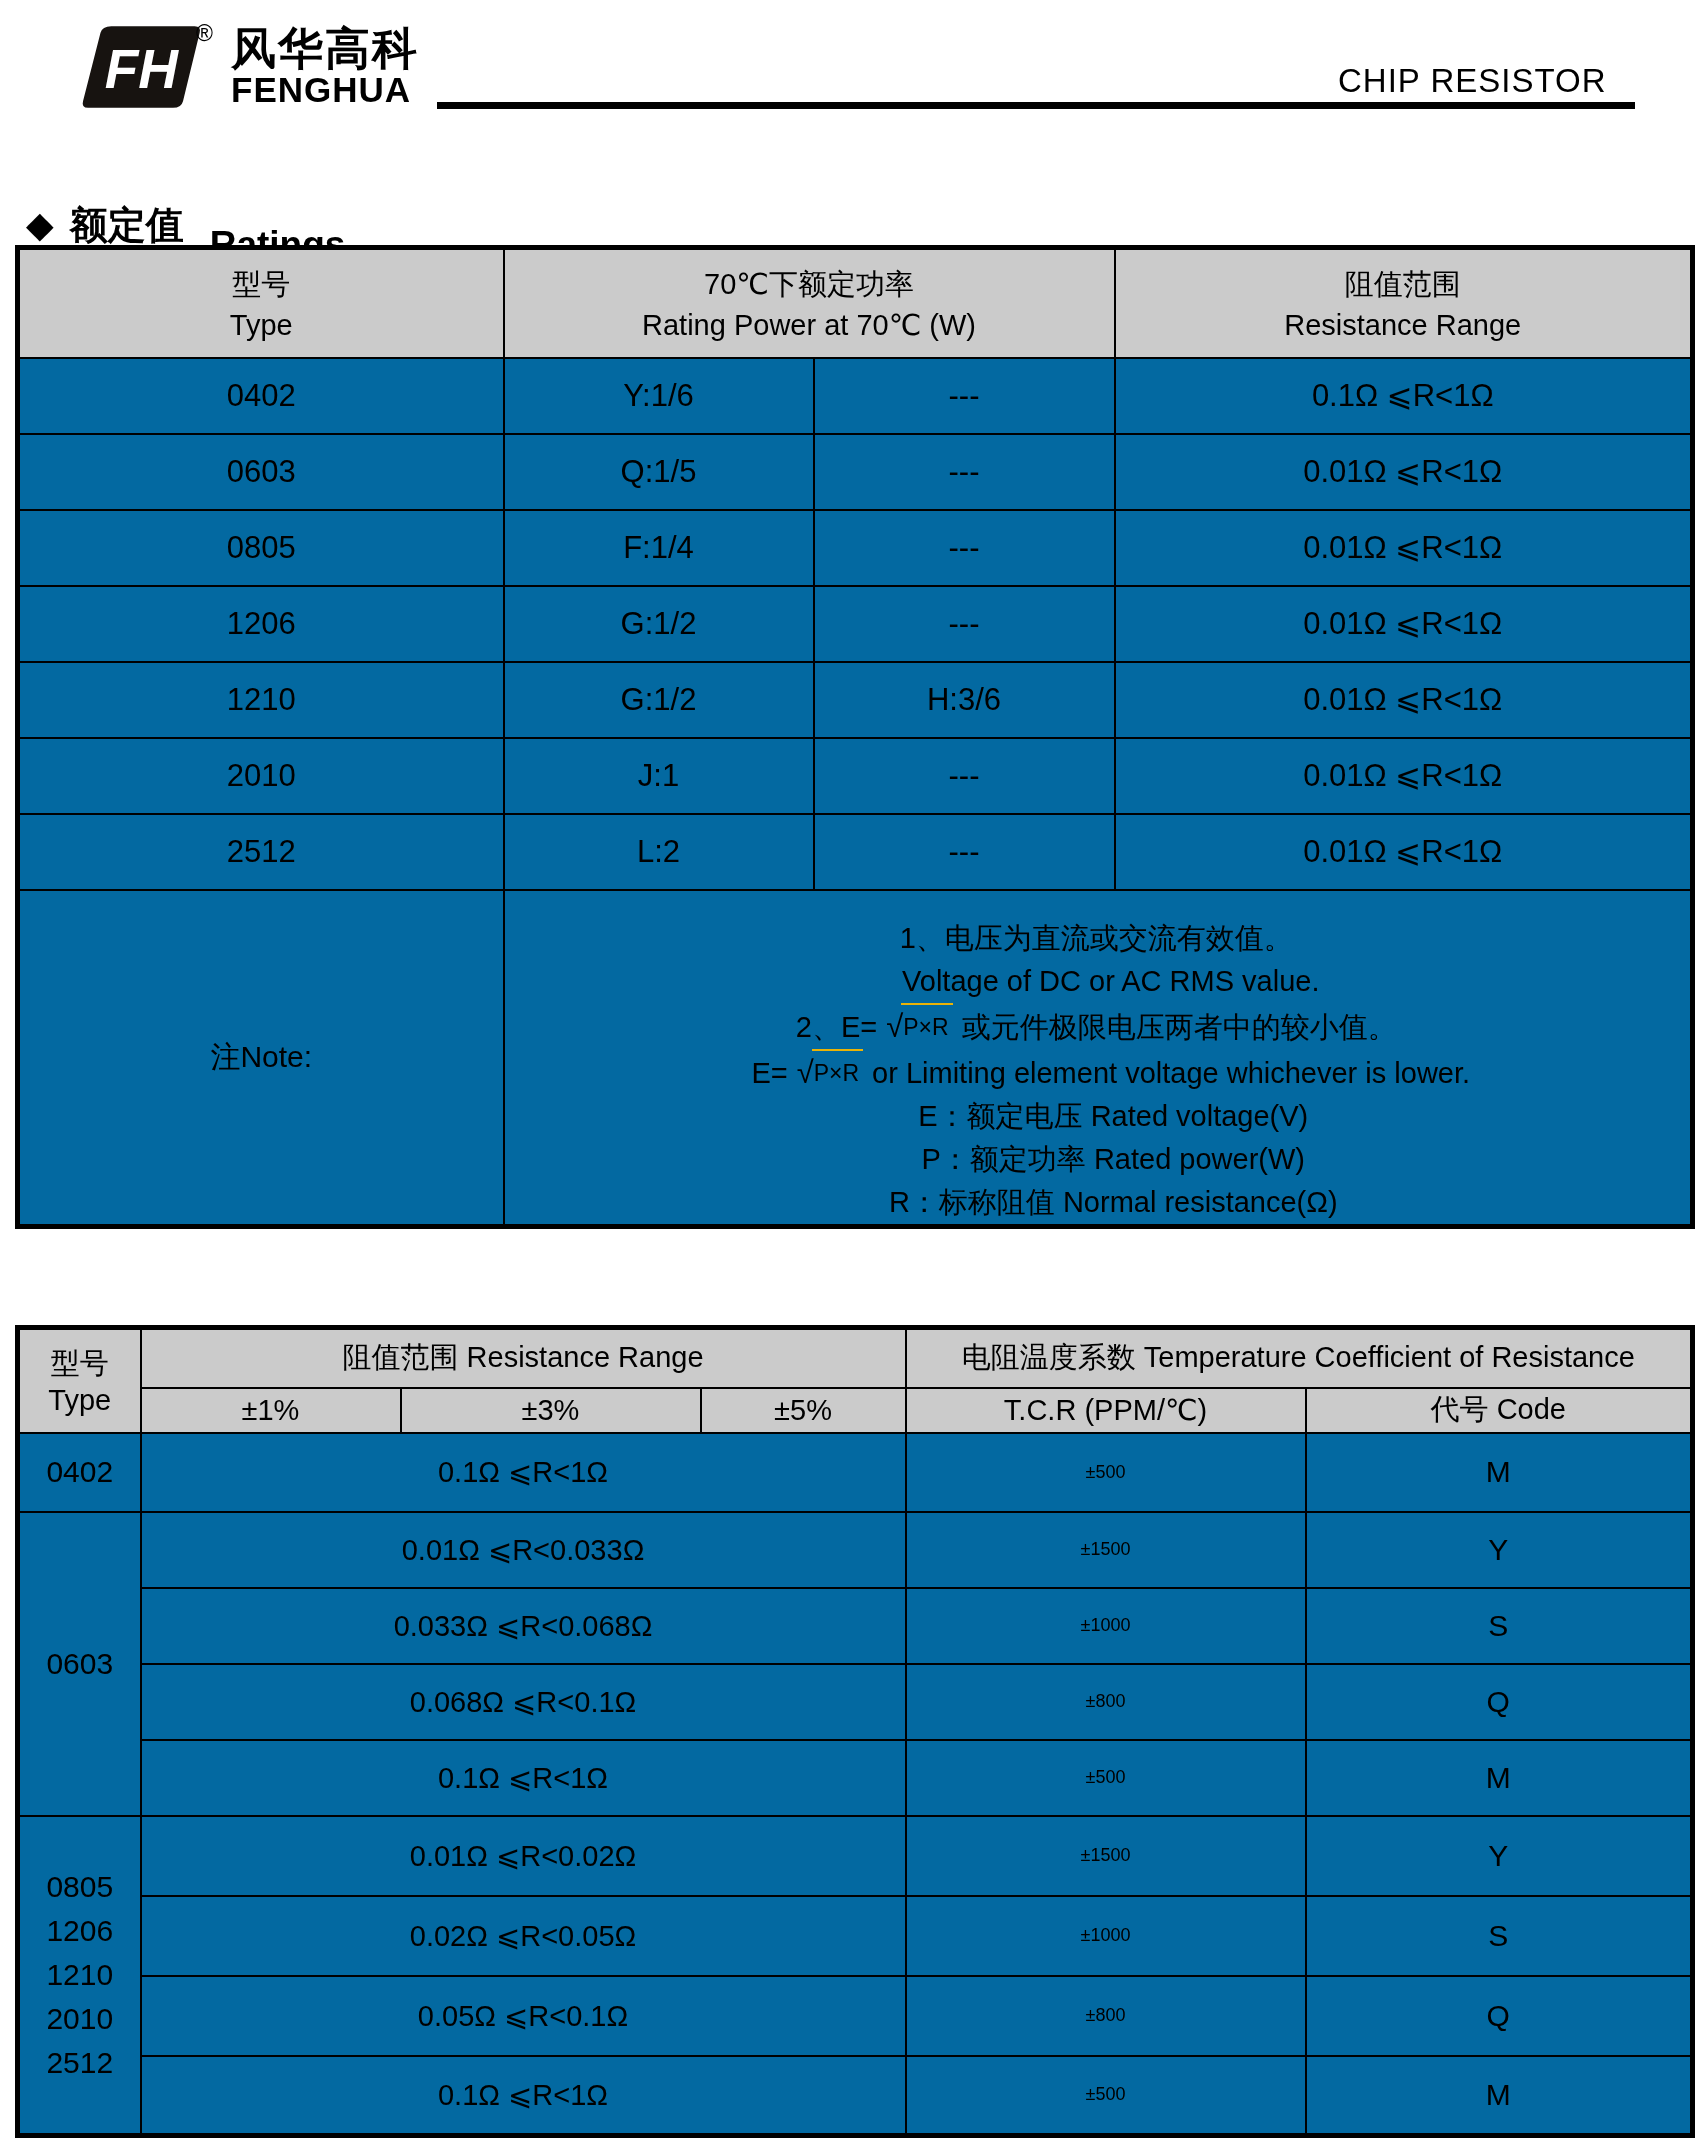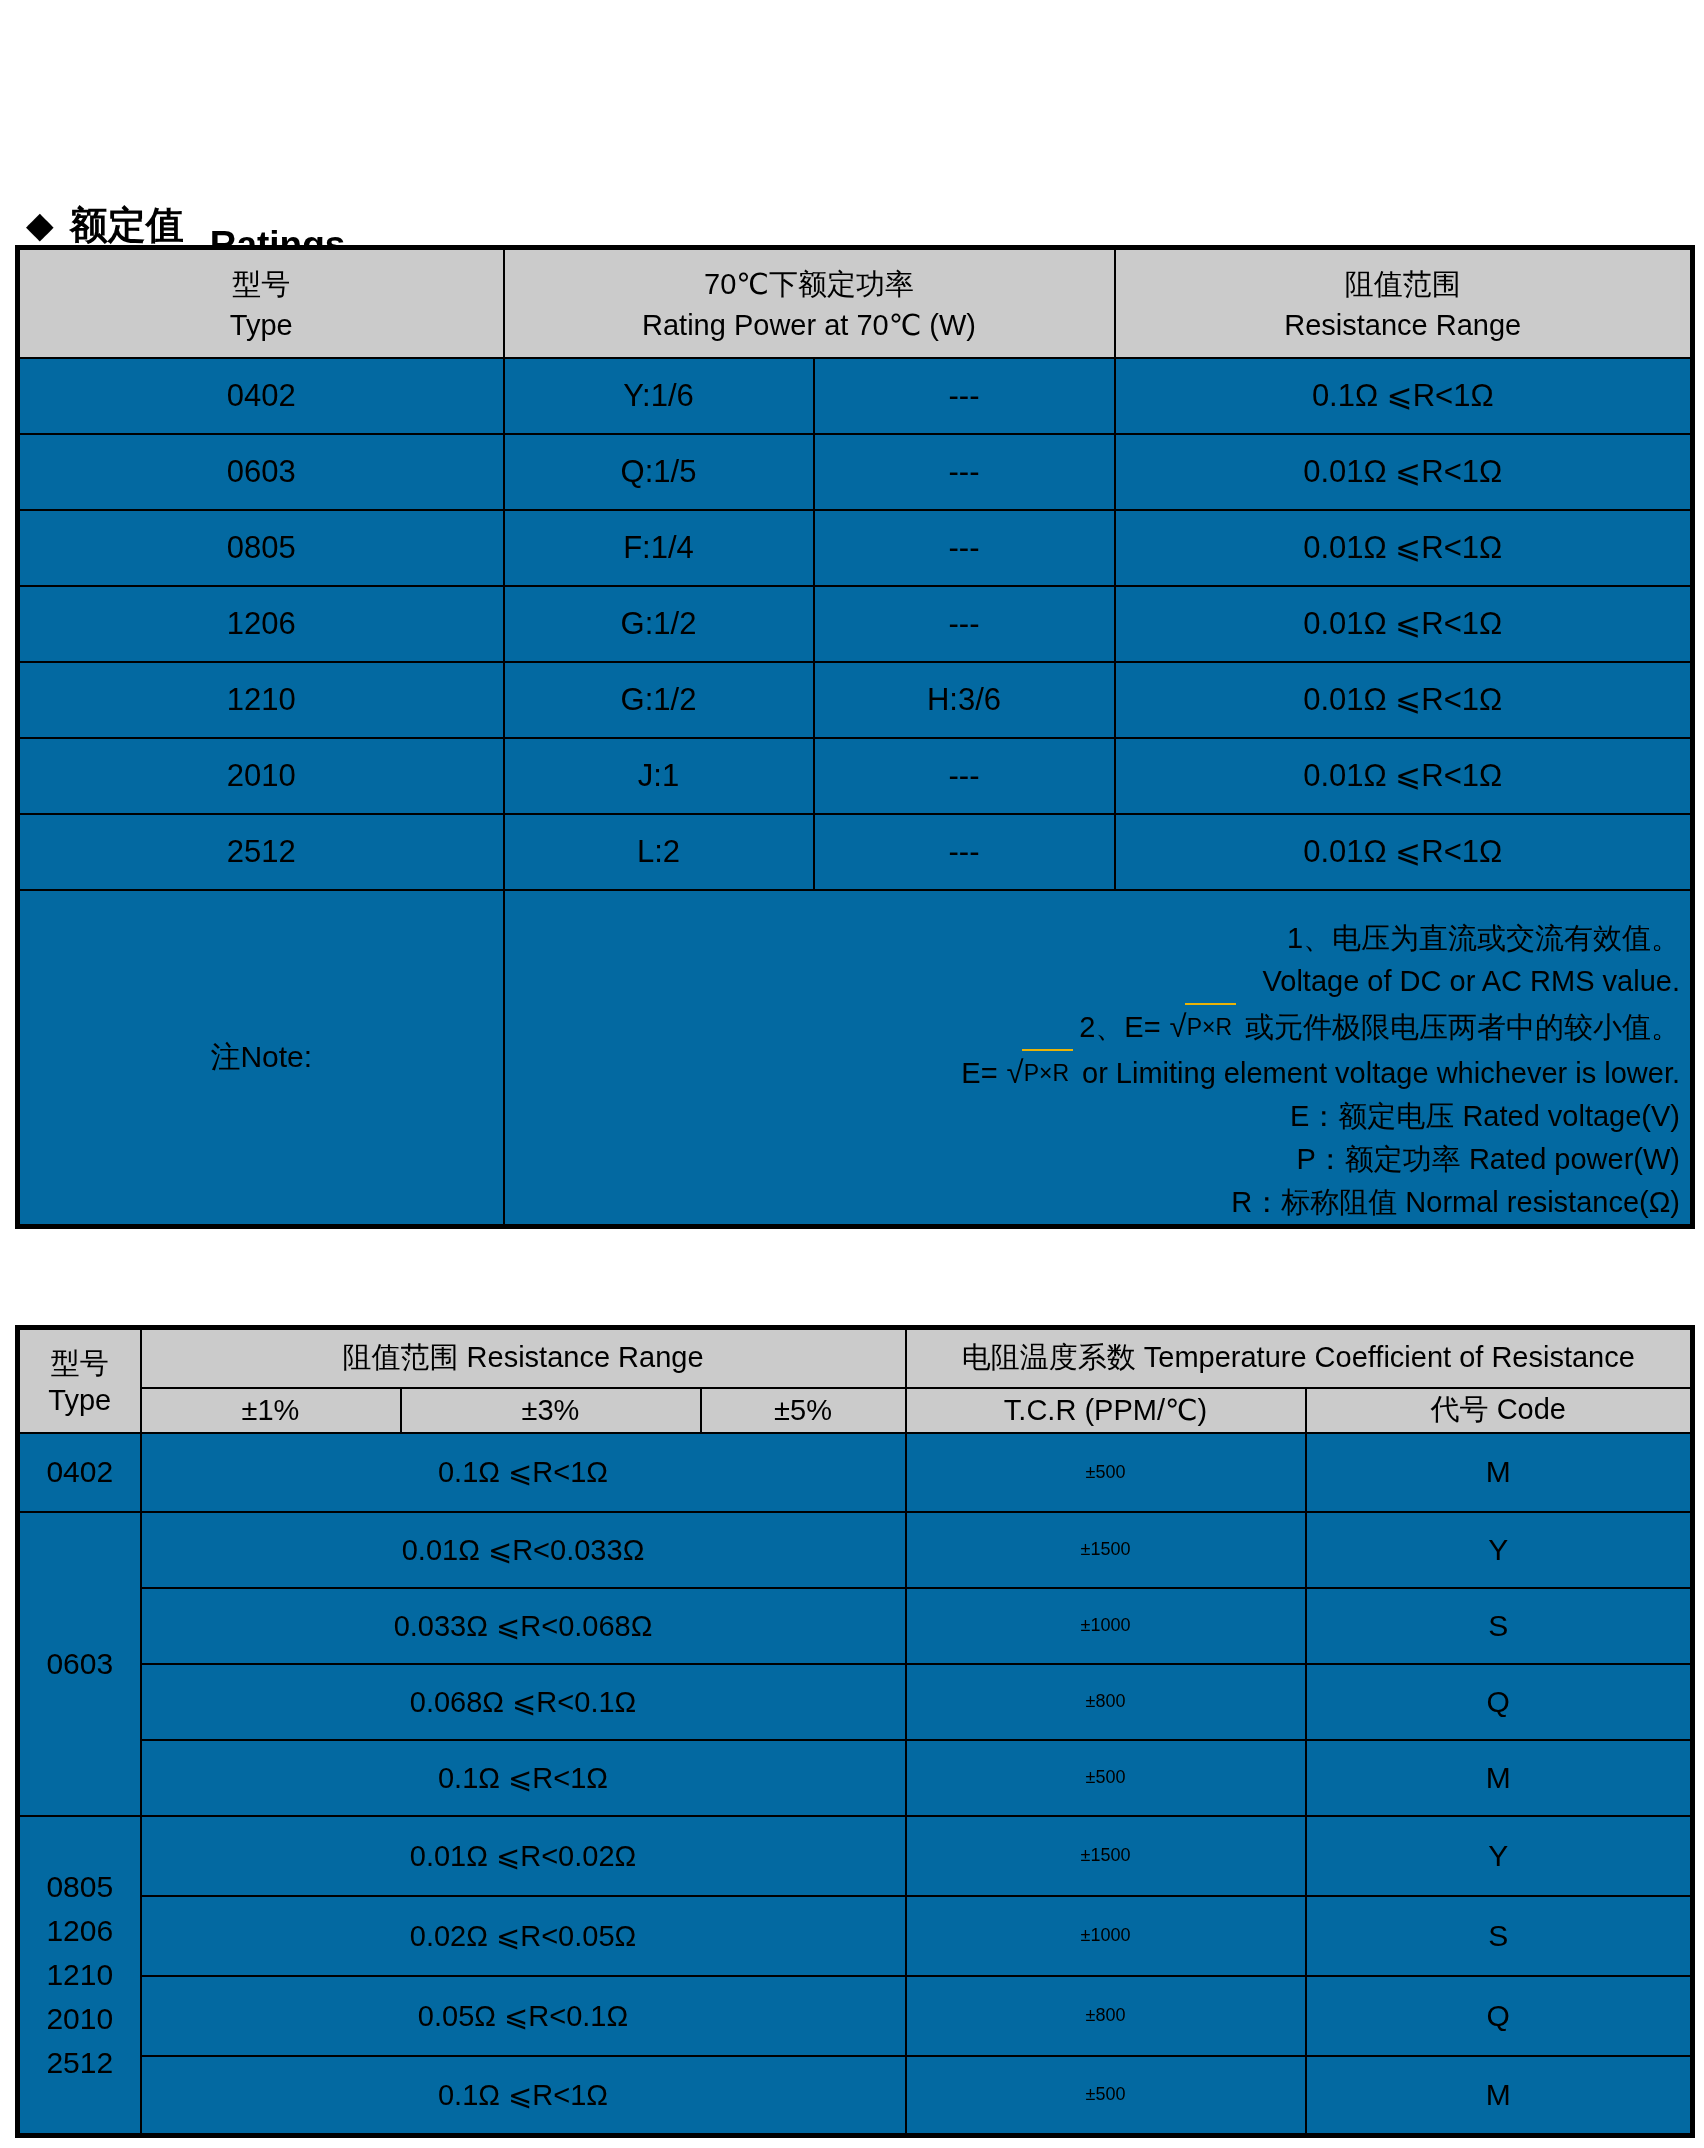--- a/index.html
+++ b/index.html
@@ -56,21 +56,21 @@
   .tbl { border:5px solid #000; }
   .tbl th { background:#cbcbcb; }
 
   .ratings-table { position:absolute; left:15px; top:245px; width:1675px; }
   .ratings-table .hdr { height:110px; }
   .h-cn { font-size:29px; line-height:44px; }
   .h-en { font-size:29px; line-height:38px; }
   .ratings-table .drow { height:76px; font-size:31px; }
   .ratings-table .note-row { height:325px; }
   .note-label { font-size:30px; }
-  .note-cell { text-align:right; vertical-align:top; padding:26px 10px 0 8px; }
+  .note-cell { text-align:center; vertical-align:top; padding:26px 10px 0 8px; }
   .note-line { font-size:29px; line-height:43px; white-space:nowrap; }
   .ind1 { padding-left:29px; }
   .ind2 { padding-left:34px; }
   .radical { font-size:31px; margin-left:9px; margin-right:-2px; }
   .radicand {
     display:inline-block; font-size:23px; border-top:2px solid #eab308;
     padding:1px 4px 0 2px; margin-right:9px; vertical-align:2px;
   }
 
   .tcr-table { position:absolute; left:15px; top:1325px; width:1675px; }
@@ -83,20 +83,31 @@
   .range-cell { font-size:29px; }
   .tcr-cell { font-size:18px; }
   .code-cell { font-size:30px; }
   .type-cell { font-size:30px; white-space:pre-line; line-height:44px; }
 </style>
 </head>
 <body>
 
 <div class="page">
 
+  <div class="brand-block">
+    <svg class="logo-icon" width="125" height="86" viewBox="0 0 150 102" aria-hidden="true">
+      <path d="M40 2 L140 2 Q148 2 146 10 L126 92 Q124 100 114 100 L12 100 Q4 100 6 92 L27 10 Q29 2 40 2 Z" fill="#171310"></path>
+      <text x="32" y="76" font-family="Liberation Sans, DejaVu Sans, sans-serif" font-size="66" font-weight="bold" font-style="italic" fill="#ffffff">FH</text>
+    </svg>
+    <span class="reg-mark">®</span>
+    <div class="brand-cn">风华高科</div>
+    <div class="brand-en">FENGHUA</div>
+    <div class="doc-title">CHIP RESISTOR</div>
+    <div class="header-rule"></div>
+  </div>
 
   <div class="section-title">
     <span class="diamond">◆</span>
     <span class="cn">额定值</span>
     <span class="en">Ratings</span>
   </div>
 
   <table class="tbl ratings-table">
     <colgroup>
       <col style="width:486px">

